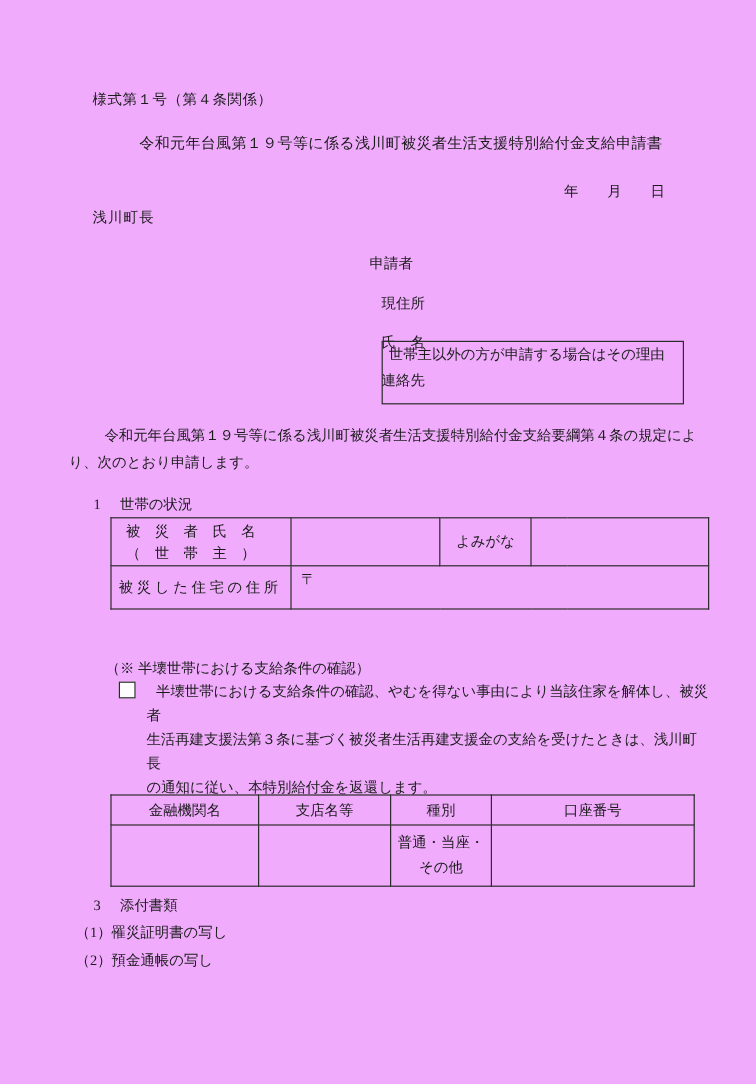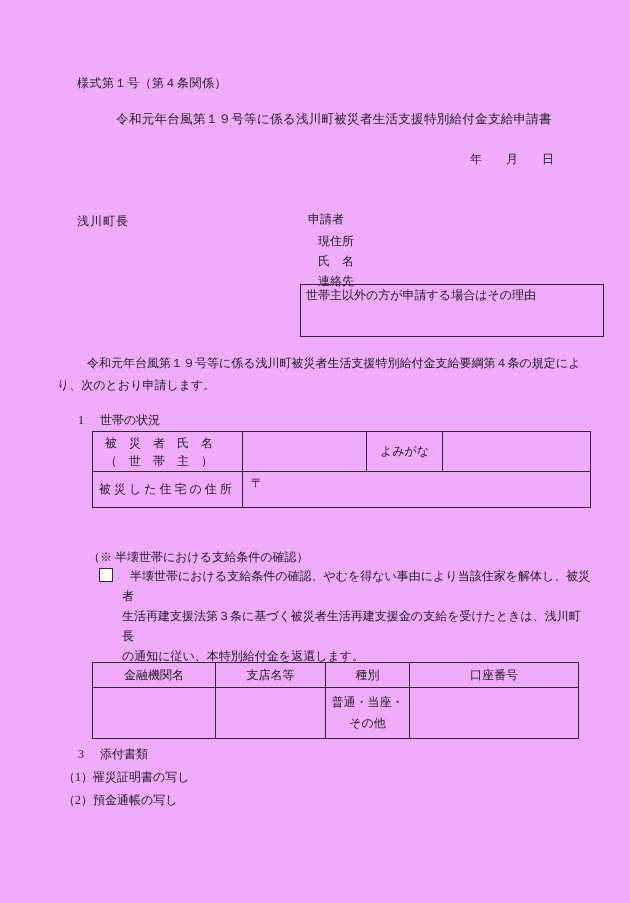--- a/index.html
+++ b/index.html
@@ -5,26 +5,26 @@
   html,body{margin:0;padding:0;background:#e8e8e8;}
   .page{
     position:relative;width:630px;height:903px;background:#f0abfc;
     font-family:"Liberation Serif","DejaVu Serif",serif;
     color:#1b1b1b;font-size:12px;overflow:hidden;margin:0 auto;
   }
   .abs{position:absolute;}
   .form-number{left:77px;top:75px;letter-spacing:0.5px;}
   .doc-title{left:0;top:111px;width:630px;box-sizing:border-box;padding-left:38px;text-align:center;font-size:12.5px;letter-spacing:0.3px;}
   .date-line{left:470px;top:151px;}
-  .addressee{left:77px;top:173px;letter-spacing:1px;margin-top:40px;}
+  .addressee{left:77px;top:173px;letter-spacing:1px;}
   .applicant-label{left:308px;top:211px;}
   .applicant-fields{left:318px;top:231px;}
-  .app-row{height:20px;line-height:20px;}
+  .app-row{height:20px;line-height:20px;margin-top:12px;}
   .app-field-value{display:inline-block;min-width:120px;}
-  .reason-box{left:300px;top:284px;width:304px;height:53px;border:1.5px solid #2b2b2b;box-sizing:border-box;}
+  .reason-box{left:318px;top:284px;width:252px;height:53px;border:1.5px solid #2b2b2b;box-sizing:border-box;}
   .reason-box-label{padding:2px 5px 0 5px;font-size:12px;}
   .intro{left:57px;top:352px;width:530px;line-height:22px;}
   .intro .line1{text-indent:30px;}
   .heading{height:18px;line-height:18px;}
   .sec-num{display:inline-block;width:22px;}
   .sec1-heading{left:78px;top:411px;}
   .sec2-heading{left:78px;top:643px;}
   .sec3-heading{left:78px;top:745px;}
   table{border-collapse:collapse;table-layout:fixed;}
   td,th{border:1px solid #2b2b2b;padding:0;font-weight:normal;font-size:12px;overflow:hidden;}

